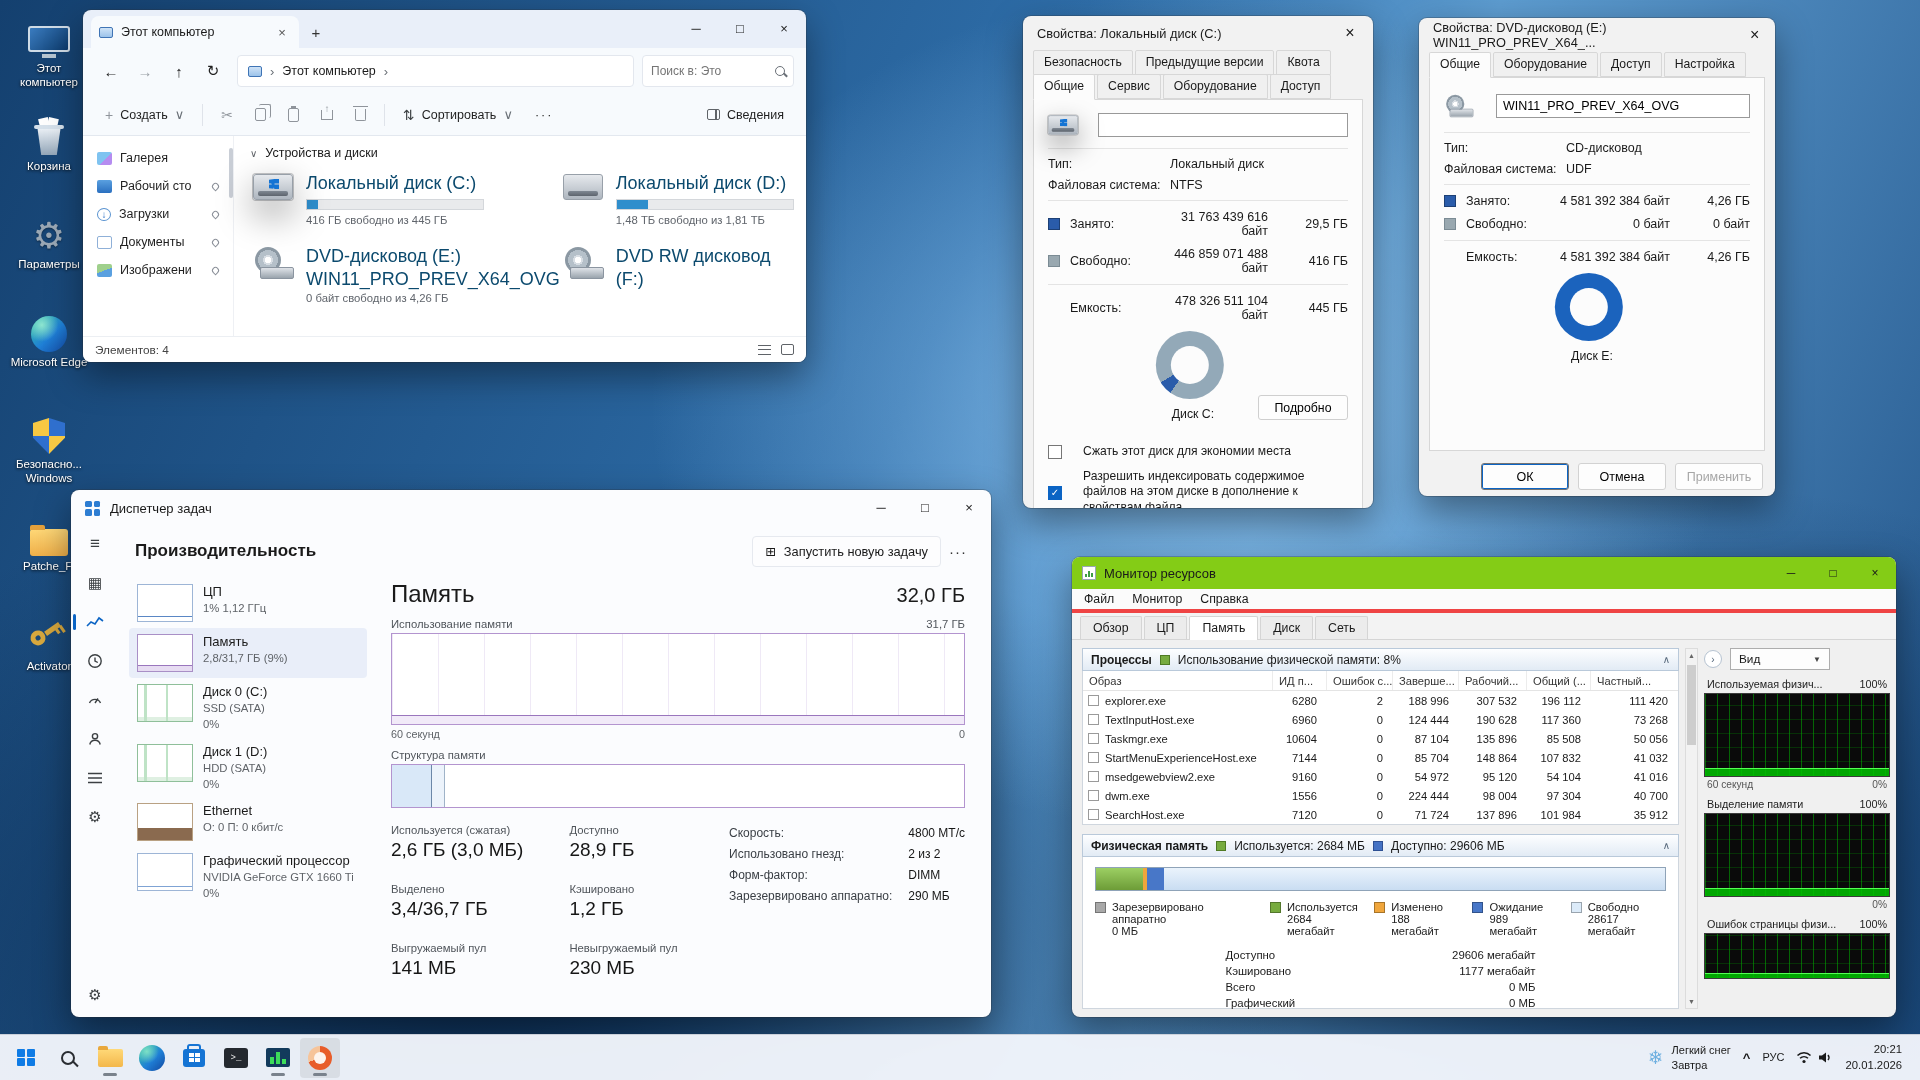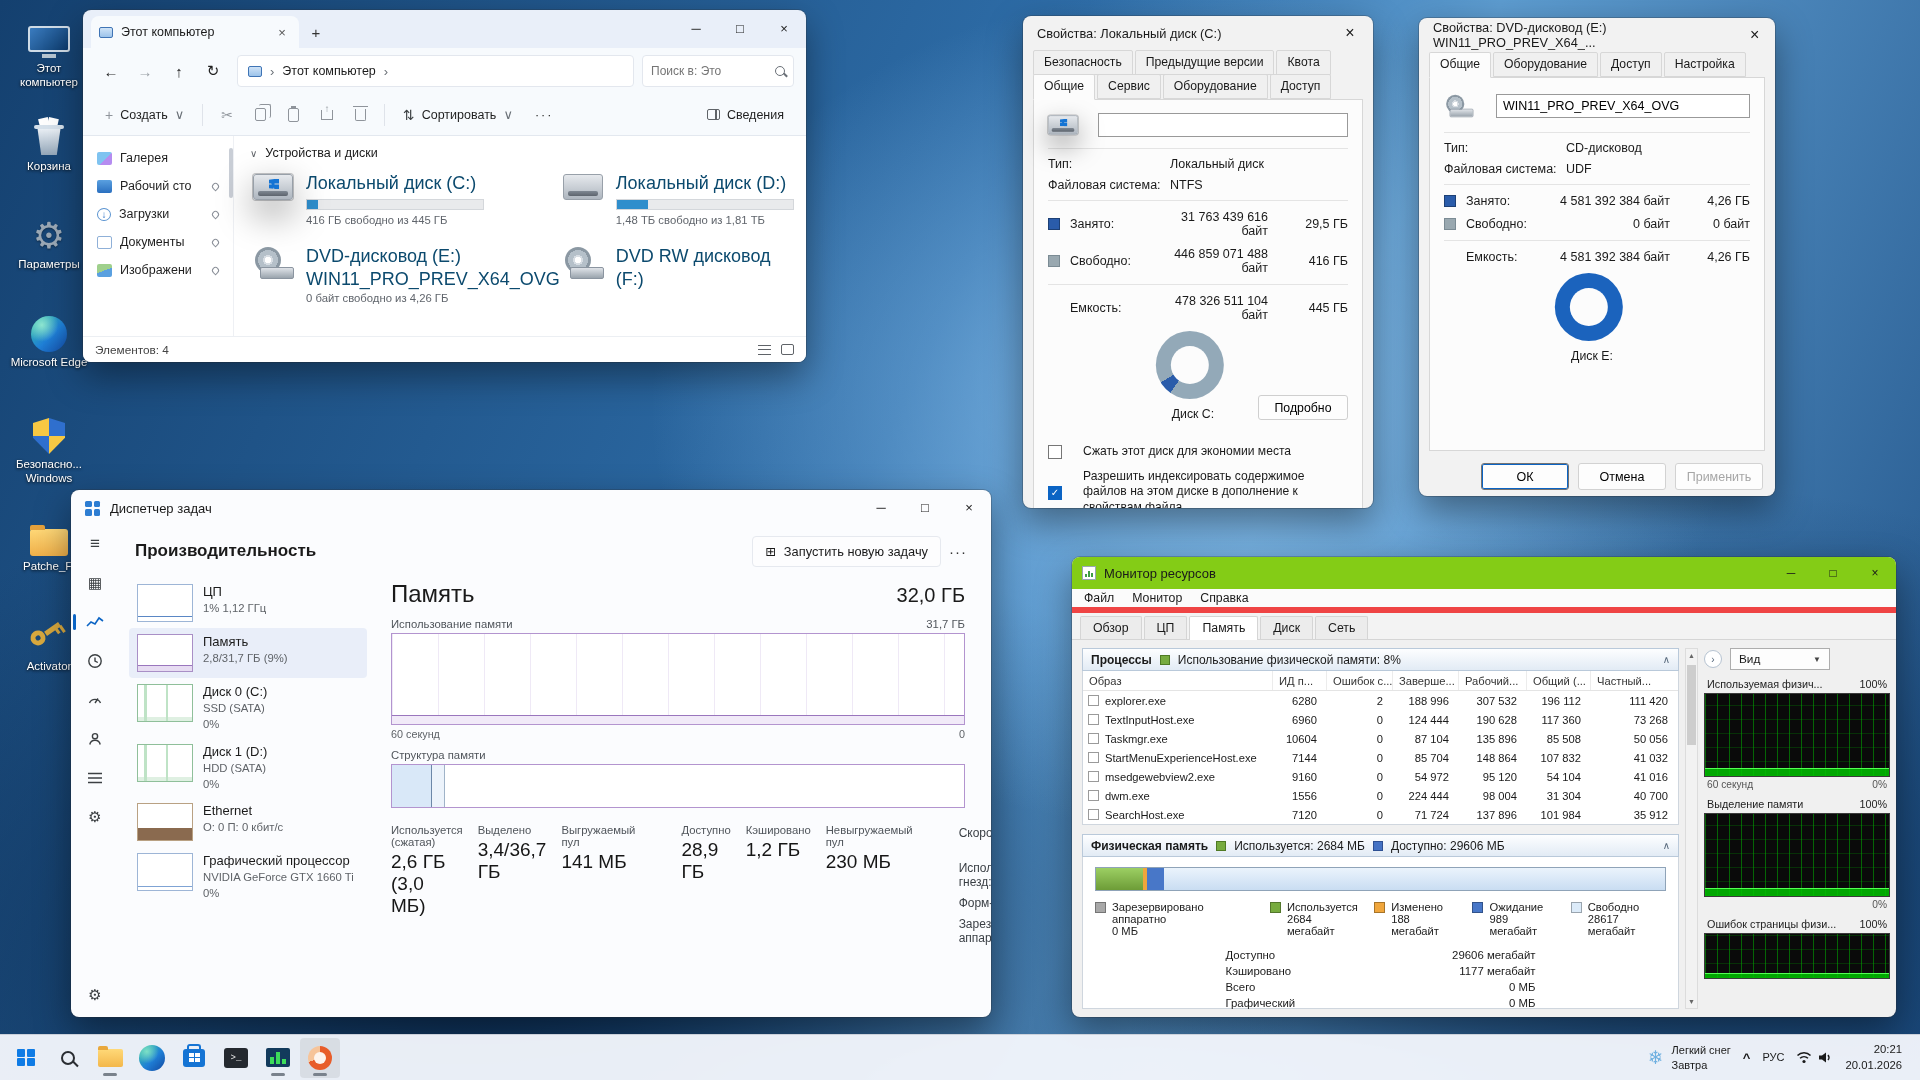--- a/index.html
+++ b/index.html
@@ -166,33 +166,33 @@
 .glabels{display:flex;font-size:11.3px;color:#50555b;margin-bottom:3px}
 .glabels .r{margin-left:auto}
 .graph1{height:92px;border:1px solid #b394cf;background:repeating-linear-gradient(90deg,#efe9f6 0 1px,transparent 1px 46px),#fff;position:relative}
 .graph1::after{content:"";position:absolute;left:0;right:0;bottom:0;height:9%;background:#f1eaf8;border-top:1.5px solid #9a76bd}
 .gaxis{display:flex;font-size:10.8px;color:#5f6368;margin:3px 0 9px}
 .gaxis .r{margin-left:auto}
 .graph2{height:44px;border:1px solid #b394cf;background:#fff;position:relative;margin-bottom:16px}
 .graph2 .segA{position:absolute;left:0;top:0;bottom:0;width:7%;background:#d9e8f8;border-right:1px solid #6c87a8}
 .graph2 .segB{position:absolute;left:7%;top:0;bottom:0;width:2.2%;background:#ecf3fb;border-right:1px solid #9fb3c8}
 .tm-stats{display:flex;gap:46px}
-.stcol{display:flex;flex-direction:row;gap:15px}
+.stcol{display:flex;flex-direction:column;gap:22px}
 .st .k{font-size:11.3px;color:#50555b;margin-bottom:3px}
 .st .v{font-size:19px;color:#161616}
 .tm-sidegrid{margin-left:auto;display:grid;grid-template-columns:auto auto;gap:7px 16px;font-size:12px;color:#3a3f45;align-content:start;padding-top:2px}
 .tm-sidegrid .v{color:#161616}
 
 .rm{left:1072px;top:557px;width:824px;height:460px;background:#f0f0f0;display:flex;flex-direction:column}
 .rm-t{height:32px;display:flex;align-items:center;gap:8px;padding-left:10px;background:#84cc16;flex:none}
 .rm-ticon{width:14px;height:14px;background:#fff;border:1px solid #9aa7b5;display:flex;align-items:flex-end;gap:1px;padding:2px}
 .rm-ticon i{flex:1;background:#3f9e46}
 .rm-ctrls{margin-left:auto;display:flex}
 .rm-ctrl{width:42px;height:30px;display:flex;align-items:center;justify-content:center;font-size:12px}
-.rm-menu{height:24px;display:flex;gap:18px;padding-left:12px;align-items:center;font-size:12.3px;background:#fbfbfb;border-bottom:6px solid #ef4444;flex:none}
+.rm-menu{height:24px;display:flex;gap:18px;padding-left:12px;align-items:center;font-size:12.3px;background:#fbfbfb;border-bottom:4px solid #ef4444;flex:none}
 .rm-tabs{height:27px;display:flex;align-items:flex-end;padding:0 8px;background:#f3f3f3;border-bottom:1px solid #d5d5d5;flex:none}
 .rm-tab{padding:4px 12px;font-size:12.3px;border:1px solid #d5d5d5;border-bottom:none;background:#ececec;margin-right:2px;border-radius:2px 2px 0 0}
 .rm-tab.on{background:#fff;padding-bottom:5px;margin-bottom:-1px}
 .rm-body{flex:1;display:flex;min-height:0;padding:8px 6px 8px 10px}
 .rm-main{flex:1;min-width:0;display:flex;flex-direction:column}
 .rm-sechead{height:23px;display:flex;align-items:center;gap:8px;padding:0 8px;background:linear-gradient(#fdfeff,#e2ebf5);border:1px solid #b9c9da;font-size:12px;flex:none}
 .rm-sechead b{font-size:12px}
 .caret{margin-left:auto;color:#55677a;font-size:10px}
 .gsq{width:10px;height:10px;background:#77ab3f;border:1px solid #4f7a24;flex:none}
 .bsq{width:10px;height:10px;background:#4472c4;border:1px solid #2d4f93;flex:none}
@@ -872,21 +872,21 @@
         </div>
         <div class="rm-row">
           <span class="name">
               <span class="rm-cb"></span>
               <span>dwm.exe</span>
             </span>
           <span class="rm-num">1556</span>
             <span class="rm-num">0</span>
             <span class="rm-num">224 444</span>
             <span class="rm-num">98 004</span>
-            <span class="rm-num">31 304</span>
+            <span class="rm-num">97 304</span>
             <span class="rm-num">40 700</span>
         </div>
         <div class="rm-row">
           <span class="name">
               <span class="rm-cb"></span>
               <span>SearchHost.exe</span>
             </span>
           <span class="rm-num">7120</span>
             <span class="rm-num">0</span>
             <span class="rm-num">71 724</span>

